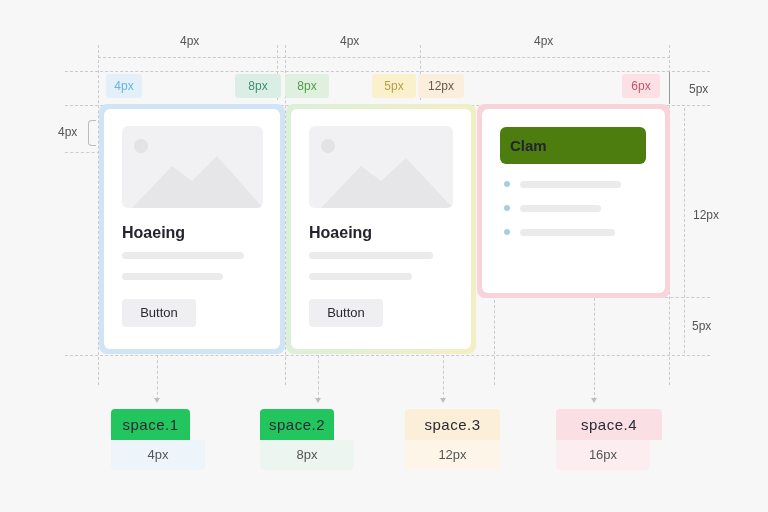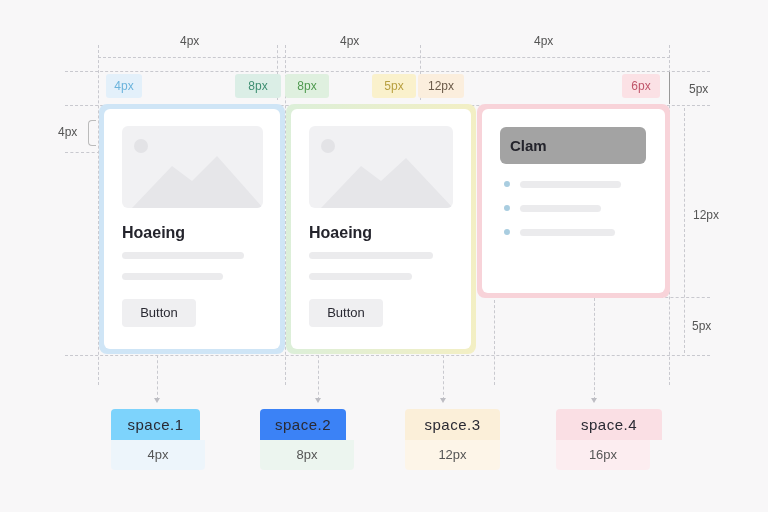--- a/index.html
+++ b/index.html
@@ -31,21 +31,21 @@
     position: absolute; width: 14px; height: 14px; border-radius: 50%; background: #e3e3e6;
   }
   .img-ph svg { position: absolute; left: 0; bottom: 0; }
   .heading { position: absolute; font-size: 16px; font-weight: bold; color: #24242c; }
   .bar { position: absolute; height: 7px; border-radius: 4px; background: #ebebed; }
   .btn {
     position: absolute; background: #efeff1; border-radius: 4px;
     font-size: 13px; color: #2a2a33; text-align: center; line-height: 28px;
   }
   .clam-header {
-    position: absolute; background: #a3a3a3; border-radius: 6px;
+    position: absolute; background: #4d7c0f; border-radius: 6px;
     font-size: 15px; font-weight: bold; color: #24242c; padding-left: 10px; line-height: 37px;
   }
   .dot { position: absolute; width: 6px; height: 6px; border-radius: 50%; background: #a9cde0; }
 
   .token-name {
     position: absolute; height: 31px; line-height: 31px; text-align: center;
     font-size: 15px; color: #2a2a33; border-radius: 4px 4px 0 0; letter-spacing: 0.5px;
   }
   .token-val {
     position: absolute; height: 30px; line-height: 30px; text-align: center;
@@ -135,25 +135,25 @@
 <div class="dash-v" style="left:157px; top:355px; height:45px;"></div>
 <div class="arrow-head" style="left:154px; top:398px;"></div>
 <div class="dash-v" style="left:318px; top:355px; height:45px;"></div>
 <div class="arrow-head" style="left:315px; top:398px;"></div>
 <div class="dash-v" style="left:443px; top:355px; height:45px;"></div>
 <div class="arrow-head" style="left:440px; top:398px;"></div>
 <div class="dash-v" style="left:594px; top:298px; height:102px;"></div>
 <div class="arrow-head" style="left:591px; top:398px;"></div>
 
 <div>
-  <div class="token-name" style="left:111px; top:409px; width:89px; background:#7dd3fc;">space.1</div>
+  <div class="token-name" style="left:111px; top:409px; width:79px; background:#22c55e;">space.1</div>
   <div class="token-val" style="left:111px; top:440px; width:94px; background:#edf5fb;">4px</div>
 </div>
 <div>
-  <div class="token-name" style="left:260px; top:409px; width:86px; background:#3b82f6;">space.2</div>
+  <div class="token-name" style="left:260px; top:409px; width:74px; background:#22c55e;">space.2</div>
   <div class="token-val" style="left:260px; top:440px; width:94px; background:#ecf5ef;">8px</div>
 </div>
 <div>
   <div class="token-name" style="left:405px; top:409px; width:95px; background:#fbefd9;">space.3</div>
   <div class="token-val" style="left:405px; top:440px; width:95px; background:#fdf5e8;">12px</div>
 </div>
 <div>
   <div class="token-name" style="left:556px; top:409px; width:106px; background:#fadfe4;">space.4</div>
   <div class="token-val" style="left:556px; top:440px; width:94px; background:#fcedf0;">16px</div>
 </div>

